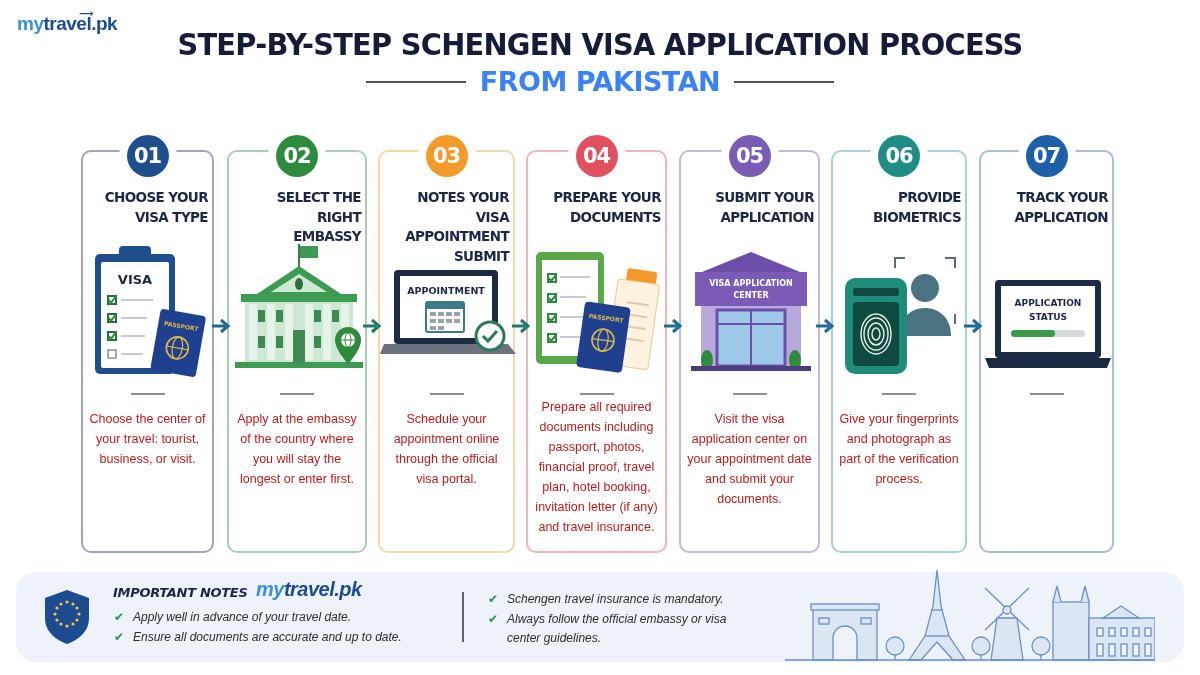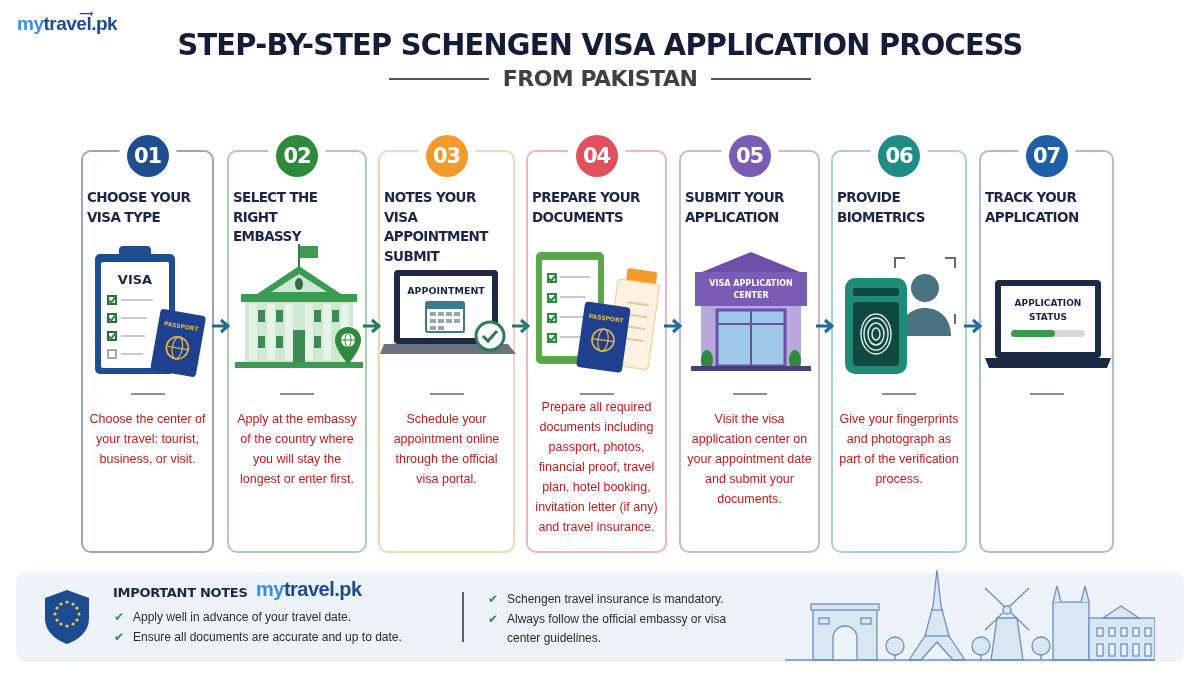--- a/index.html
+++ b/index.html
@@ -9,36 +9,36 @@
   .logo { position: absolute; left: 17px; top: 13px; font-size: 19px; font-weight: bold; letter-spacing: -0.5px; }
   .logo .my { color: #3a8fd8; }
   .logo .rest { color: #1d4b8f; }
   .logo .arrow { position: absolute; left: 62px; top: -5px; font-size: 10px; color: #1d4b8f; }
 
   .title { position: absolute; left: 0; width: 1200px; top: 26px; text-align: center;
            font-family: "DejaVu Sans", sans-serif; font-weight: bold; font-size: 31px; color: #141c38;
            letter-spacing: -0.8px; transform: scaleX(0.93); transform-origin: center; }
   .subtitle-row { position: absolute; left: 0; width: 1200px; top: 66px; display: flex; justify-content: center; align-items: center; gap: 14px; }
   .subtitle-row .line { width: 100px; height: 2px; background: #4a5168; }
-  .subtitle { font-family: "DejaVu Sans", sans-serif; font-weight: bold; font-size: 22px; color: #404040; letter-spacing: -0.5px; }
+  .subtitle { font-family: "DejaVu Sans", sans-serif; font-weight: bold; font-size: 27px; color: #3b82f6; letter-spacing: -0.5px; }
 
   .step { position: absolute; top: 150px; height: 403px; width: 133px; border: 2px solid #cbd3de; border-radius: 10px; background: #fff; }
   .step .badge { position: absolute; top: -17px; left: 50%; transform: translateX(-50%); width: 42px; height: 42px; border-radius: 50%;
                  color: #fff; font-weight: bold; font-size: 21px; display: flex; align-items: center; justify-content: center;
                  font-family: "DejaVu Sans", sans-serif; letter-spacing: -1px; box-shadow: 0 0 0 8px #fff; }
-  .step .head { position: absolute; top: 36px; left: 0; right: 0; text-align: left; font-weight: bold; font-size: 13.5px;
+  .step .head { position: absolute; top: 36px; left: 0; right: 0; text-align: right; font-weight: bold; font-size: 13.5px;
                 line-height: 19.5px; color: #1c2647; font-family: "DejaVu Sans", sans-serif; letter-spacing: -0.6px; padding: 0 4px; }
   .step .illus { position: absolute; top: 92px; left: 0; right: 0; height: 140px; }
   .step .rule { position: absolute; top: 241px; left: 50%; transform: translateX(-50%); width: 34px; height: 2px; background: #8a8f99; }
   .step .desc { position: absolute; top: 257px; left: 4px; right: 4px; text-align: center; font-size: 12.5px; line-height: 20px; color: #b91c1c; }
   .step.s4 .desc { top: 245px; }
 
   .arrow-conn { position: absolute; top: 318px; width: 22px; height: 16px; }
 
-  .notes { position: absolute; left: 16px; top: 572px; width: 1168px; height: 90px; background: #eef3f9; border-radius: 10px; }
+  .notes { position: absolute; left: 16px; top: 572px; width: 1168px; height: 90px; background: #eef3f9; border-radius: 20px; font-style: italic; }
   .notes .shield { position: absolute; left: 26px; top: 16px; }
   .notes .nt-title { position: absolute; left: 97px; top: 13px; font-weight: bold; font-size: 13px; color: #1c2647; font-family: "DejaVu Sans", sans-serif; letter-spacing: -0.3px; }
   .notes .nt-logo { position: absolute; left: 240px; top: 6px; font-size: 20px; font-weight: bold; letter-spacing: -0.5px; }
   .notes .nt-logo .my { color: #3a8fd8; } .notes .nt-logo .rest { color: #1d4b8f; }
   .note-item { position: absolute; font-size: 12px; color: #2c2c2c; display: flex; gap: 8px; line-height: 19px; }
   .note-item .chk { color: #2e8b57; font-weight: bold; font-size: 12px; width: 11px; flex: 0 0 11px; }
   .notes .divider { position: absolute; left: 446px; top: 20px; width: 2px; height: 50px; background: #5a6070; }
   .skyline { position: absolute; left: 785px; top: 566px; }
 </style>
 </head>

